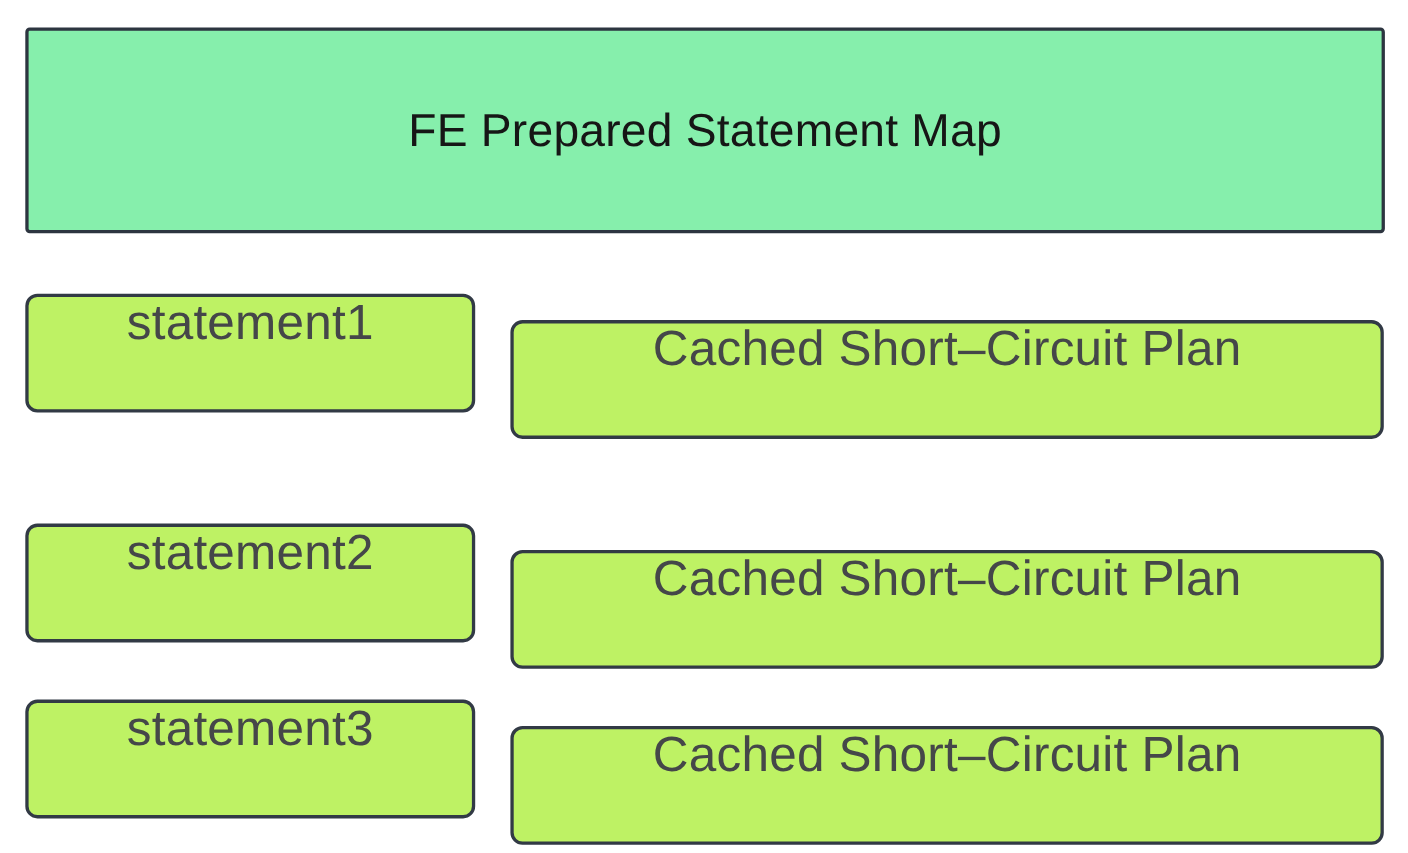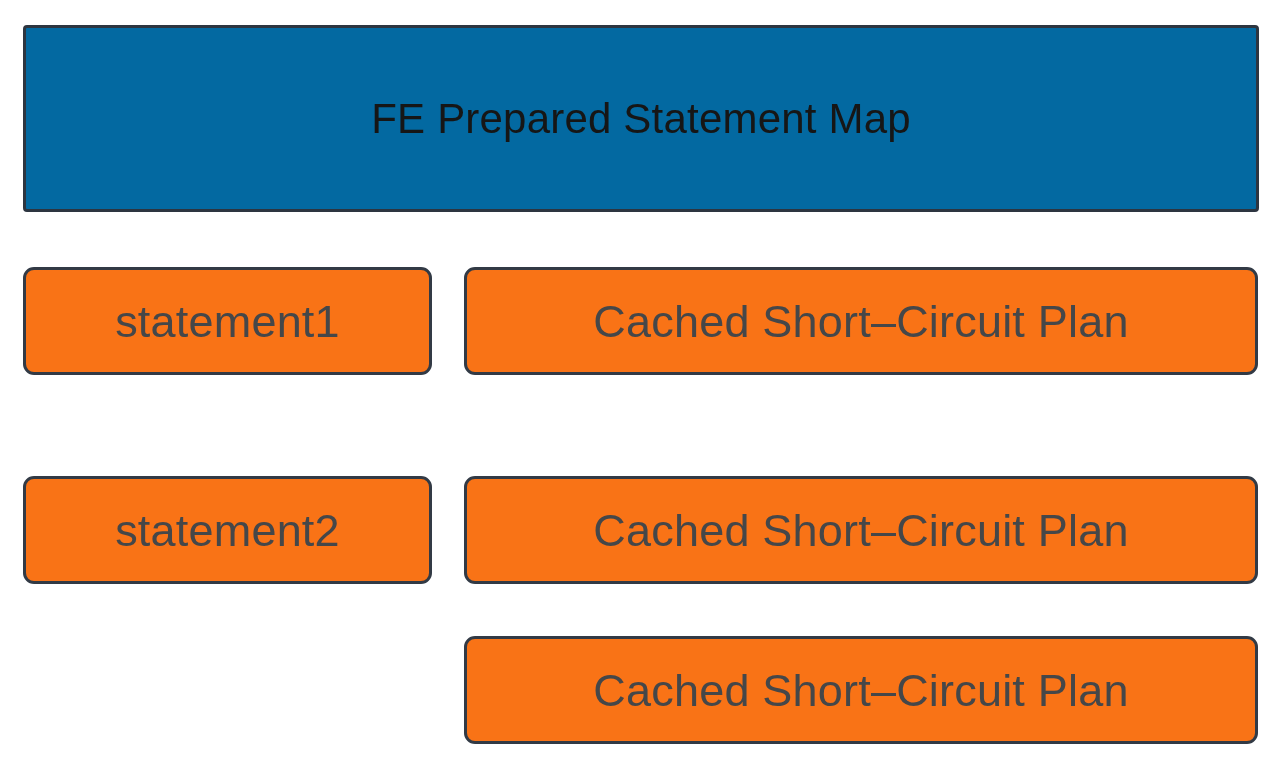--- a/index.html
+++ b/index.html
@@ -17,21 +17,21 @@
   }
   .title-box {
     position: absolute;
     left: 23px;
     top: 25px;
     width: 1236px;
     height: 187px;
     box-sizing: border-box;
     border: 3.5px solid #2d3540;
     border-radius: 4px;
-    background: #0369a1;
+    background: #86efac;
     display: flex;
     align-items: center;
     justify-content: center;
   }
   .title-text {
     font-size: 42px;
     line-height: 1;
     color: #161616;
     letter-spacing: 0.2px;
   }
@@ -44,32 +44,33 @@
   .row-1 { top: 267px; }
   .row-2 { top: 476px; }
   .row-3 { top: 636px; }
   .node {
     position: absolute;
     top: 0;
     height: 108px;
     box-sizing: border-box;
     border: 3px solid #323a45;
     border-radius: 11px;
-    background: #f97316;
+    background: #bef264;
     display: flex;
-    align-items: center;
+    align-items: flex-start;
     justify-content: center;
   }
   .stmt-box {
     left: 23px;
     width: 409px;
   }
   .plan-box {
     left: 464px;
     width: 794px;
+    margin-top: 24px;
   }
   .node-text {
     font-size: 45px;
     line-height: 1;
     color: #454749;
     letter-spacing: 0.2px;
     white-space: nowrap;
   }
 </style>
 </head>
@@ -93,18 +94,21 @@
   <div class="row row-2">
     <div class="node stmt-box">
       <span class="node-text">statement2</span>
     </div>
     <div class="node plan-box">
       <span class="node-text">Cached Short–Circuit Plan</span>
     </div>
   </div>
 
   <div class="row row-3">
+    <div class="node stmt-box">
+      <span class="node-text">statement3</span>
+    </div>
     <div class="node plan-box">
       <span class="node-text">Cached Short–Circuit Plan</span>
     </div>
   </div>
 
 </div>
 
 </body></html>

